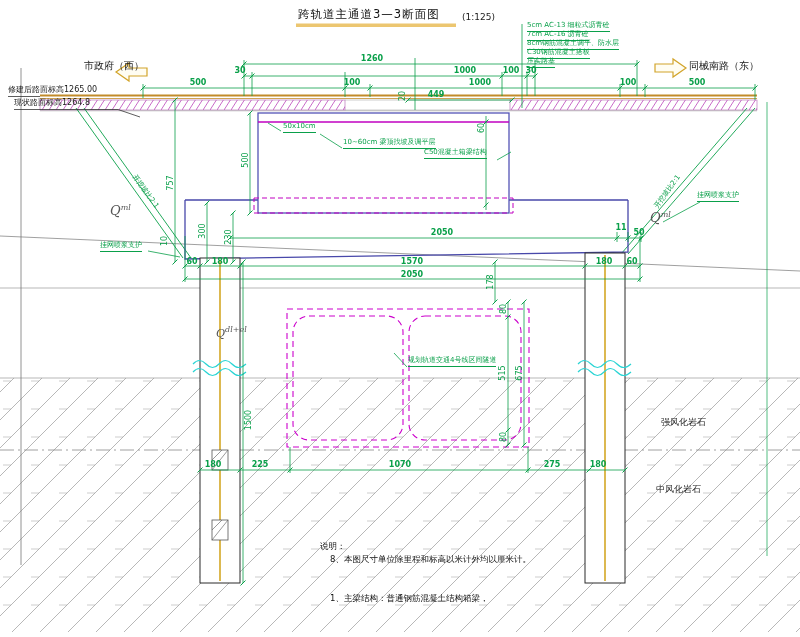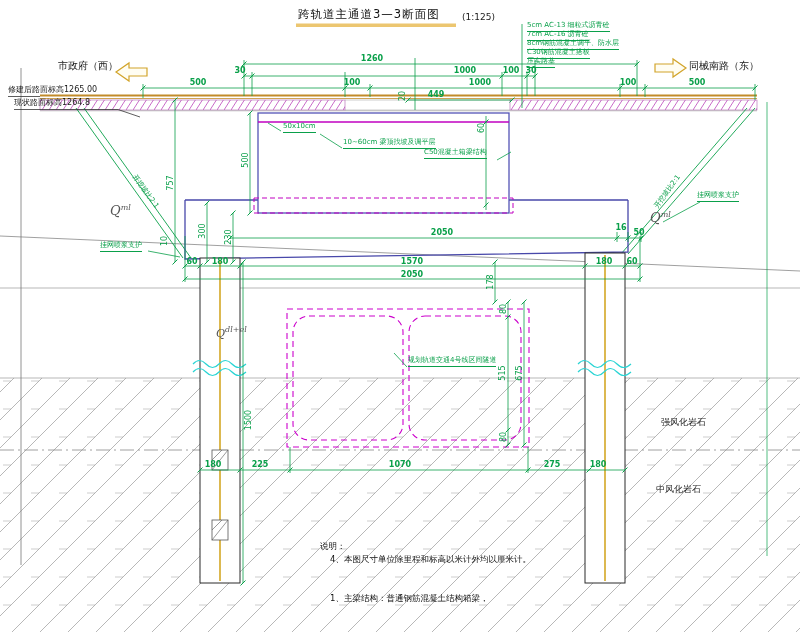--- a/index.html
+++ b/index.html
@@ -207,21 +207,21 @@
     <path d="M116,72 L129,63 L129,68 L147,68 L147,76 L129,76 L129,81 Z"></path>
     <path d="M686,68 L673,59 L673,64 L655,64 L655,72 L673,72 L673,77 Z"></path>
   </g>
 
   <rect x="296" y="23.5" width="160" height="3.5" fill="#ecc670"></rect>
 </svg>
 
 <div class="lbl title" style="left:298px;top:8px">跨轨道主通道3—3断面图</div>
 <div class="lbl blk t9" style="left:462px;top:13px">(1:125)</div>
 
-<div class="lbl blk t10" style="left:58px;top:60px">市政府（西）</div>
+<div class="lbl blk t10" style="left:84px;top:60px">市政府（西）</div>
 <div class="lbl blk t10" style="left:689px;top:60px">同械南路（东）</div>
 
 <div class="lbl blk t8" style="left:8px;top:86px">修建后路面标高1265.00</div>
 <div class="lbl blk t8" style="left:14px;top:99px">现状路面标高1264.8</div>
 
 <div class="lbl t7 ul" style="left:527px;top:22px">5cm AC-13 细粒式沥青砼</div>
 <div class="lbl t7 ul" style="left:527px;top:31px">7cm AC-16 沥青砼</div>
 <div class="lbl t7 ul" style="left:527px;top:40px">8cm钢筋混凝土调平、防水层</div>
 <div class="lbl t7 ul" style="left:527px;top:49px">C30钢筋混凝土搭板</div>
 <div class="lbl t7 ul" style="left:527px;top:58px">压实路基</div>
@@ -255,21 +255,21 @@
 <div class="lbl c" style="left:436px;top:95px">449</div>
 
 <div class="lbl cr" style="left:482px;top:128px">60</div>
 <div class="lbl cr" style="left:246px;top:160px">500</div>
 <div class="lbl cr" style="left:171px;top:183px">757</div>
 <div class="lbl cr" style="left:203px;top:231px">300</div>
 <div class="lbl cr" style="left:229px;top:237px">230</div>
 <div class="lbl cr" style="left:165px;top:241px">10</div>
 
 <div class="lbl c" style="left:442px;top:233px">2050</div>
-<div class="lbl c" style="left:621px;top:228px">16</div>
+<div class="lbl c" style="left:621px;top:228px">11</div>
 <div class="lbl c" style="left:639px;top:233px">50</div>
 <div class="lbl c" style="left:192px;top:262px">60</div>
 <div class="lbl c" style="left:220px;top:262px">180</div>
 <div class="lbl c" style="left:412px;top:262px">1570</div>
 <div class="lbl c" style="left:604px;top:262px">180</div>
 <div class="lbl c" style="left:632px;top:262px">60</div>
 <div class="lbl c" style="left:412px;top:275px">2050</div>
 <div class="lbl cr" style="left:491px;top:282px">178</div>
 
 <div class="lbl cr" style="left:504px;top:309px">80</div>
@@ -278,16 +278,16 @@
 <div class="lbl cr" style="left:504px;top:437px">80</div>
 <div class="lbl cr" style="left:249px;top:420px">1500</div>
 
 <div class="lbl c" style="left:213px;top:465px">180</div>
 <div class="lbl c" style="left:260px;top:465px">225</div>
 <div class="lbl c" style="left:400px;top:465px">1070</div>
 <div class="lbl c" style="left:552px;top:465px">275</div>
 <div class="lbl c" style="left:598px;top:465px">180</div>
 
 <div class="lbl note" style="left:320px;top:542px">说明：</div>
-<div class="lbl note" style="left:330px;top:555px">4、本图尺寸单位除里程和标高以米计外均以厘米计。</div>
+<div class="lbl note" style="left:330px;top:555px">8、本图尺寸单位除里程和标高以米计外均以厘米计。</div>
 <div class="lbl note" style="left:330px;top:594px">1、主梁结构：普通钢筋混凝土结构箱梁，</div>
 
 </div>
 
 </body></html>

